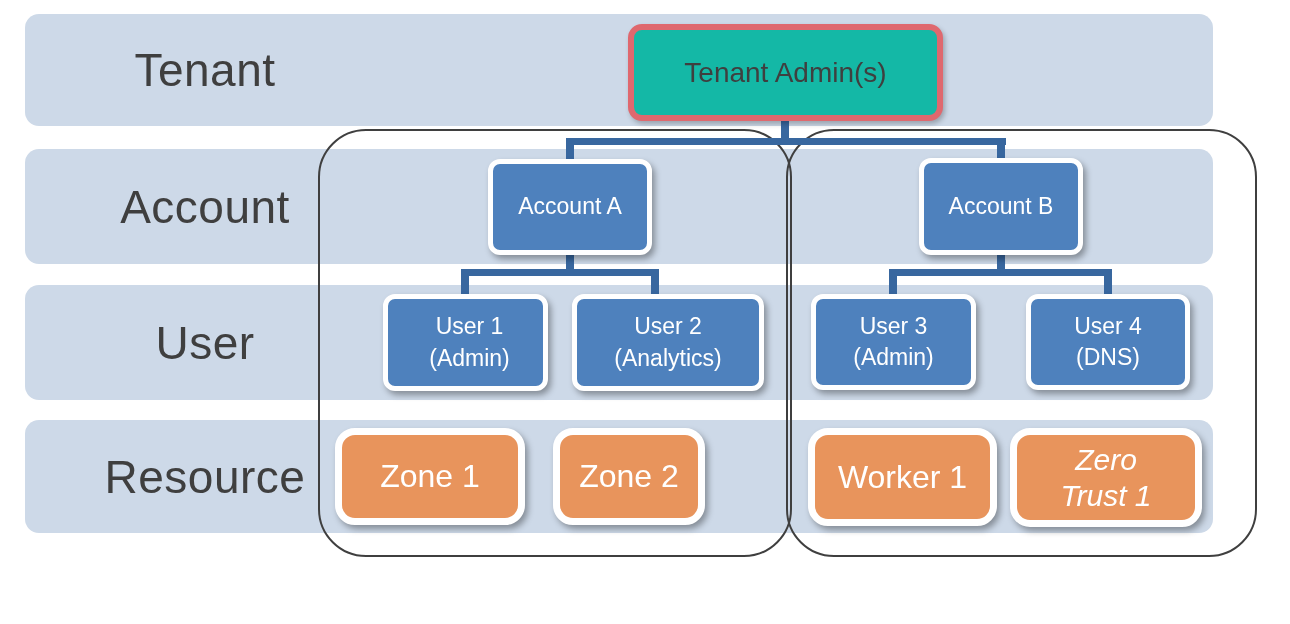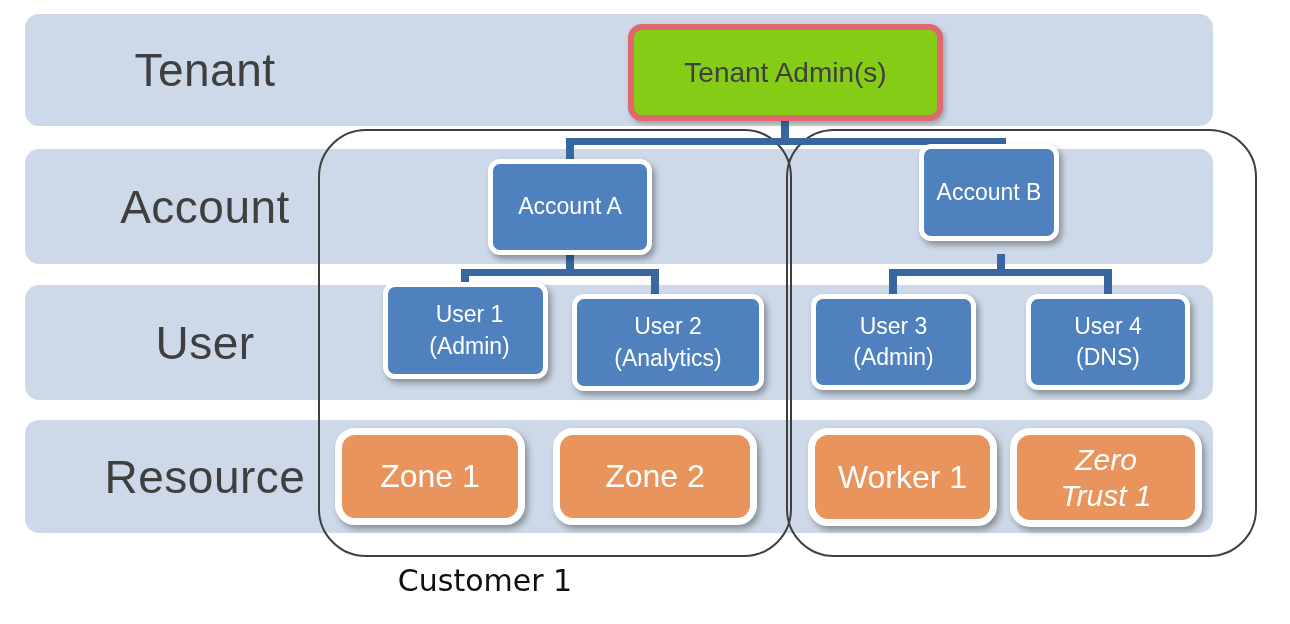--- a/index.html
+++ b/index.html
@@ -45,45 +45,45 @@
   
   .conn{position:absolute;background:#38679F;z-index:3;}
 
   
   .node{
     position:absolute;box-sizing:border-box;
     display:flex;flex-direction:column;align-items:center;justify-content:center;
     text-align:center;z-index:4;
   }
   .node-admin{
-    background:#84cc16;border:6px solid #DF686E;border-radius:14px;
+    background:#14b8a6;border:6px solid #DF686E;border-radius:14px;
     color:#3F3F3F;font-size:28px;
     box-shadow:2px 3px 5px rgba(0,0,0,0.25);
   }
   .node-blue{
     background:#4E81BD;border:5px solid #ffffff;border-radius:12px;
     color:#ffffff;font-size:23px;line-height:1.35;
     box-shadow:3px 4px 6px rgba(0,0,0,0.35);
   }
   .node-orange{
     background:#E8945C;border:7px solid #ffffff;border-radius:20px;
     color:#ffffff;font-size:32px;line-height:1.2;
     box-shadow:3px 4px 6px rgba(0,0,0,0.35);
   }
   .prewrap{white-space:pre-line;}
 
   #node-tenant-admin{left:628px;top:24px;width:315px;height:97px;}
   #node-account-a{left:488px;top:159px;width:164px;height:96px;justify-content:center;}
-  #node-account-b{left:919px;top:144px;width:140px;height:97px;}
-  #node-user-1{left:383px;top:282px;width:165px;height:97px;padding-left:8px;}
+  #node-account-b{left:919px;top:158px;width:164px;height:97px;}
+  #node-user-1{left:383px;top:294px;width:165px;height:97px;padding-left:8px;}
   #node-user-2{left:572px;top:294px;width:192px;height:97px;}
   #node-user-3{left:811px;top:294px;width:165px;height:96px;}
   #node-user-4{left:1026px;top:294px;width:164px;height:96px;}
   #node-resource-1{left:335px;top:428px;width:190px;height:97px;}
-  #node-resource-2{left:553px;top:428px;width:204px;height:97px;}
+  #node-resource-2{left:553px;top:428px;width:152px;height:97px;}
   #node-resource-3{left:808px;top:428px;width:189px;height:98px;}
   #node-resource-4{left:1010px;top:428px;width:192px;height:99px;font-size:30px;font-style:italic;}
 </style>
 </head>
 <body>
 
 <div id="canvas">
 
   <div class="band" id="band-tenant">
     <div class="band-label">Tenant</div>
@@ -151,15 +151,14 @@
     <span class="prewrap">Zone 2</span>
   </div>
   <div class="node node-orange" id="node-resource-3">
     <span class="prewrap">Worker 1</span>
   </div>
   <div class="node node-orange" id="node-resource-4">
     <span class="prewrap">Zero
 Trust 1</span>
   </div>
 
-  <div class="group-label" id="group-label-1">Customer 1</div>
 
 </div>
 
 </body></html>

